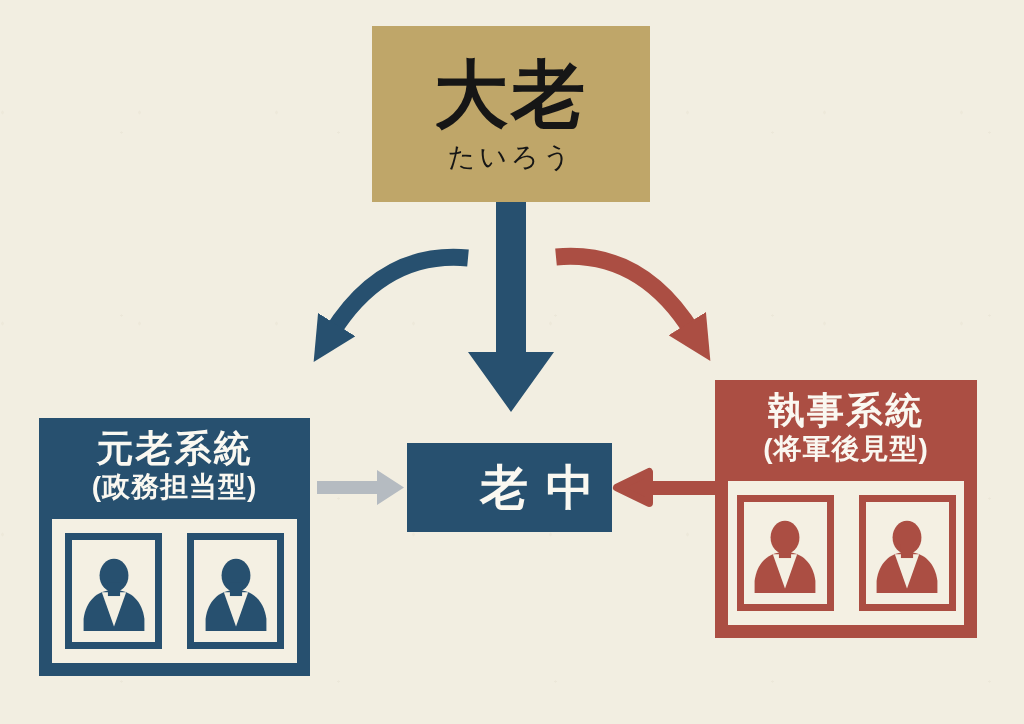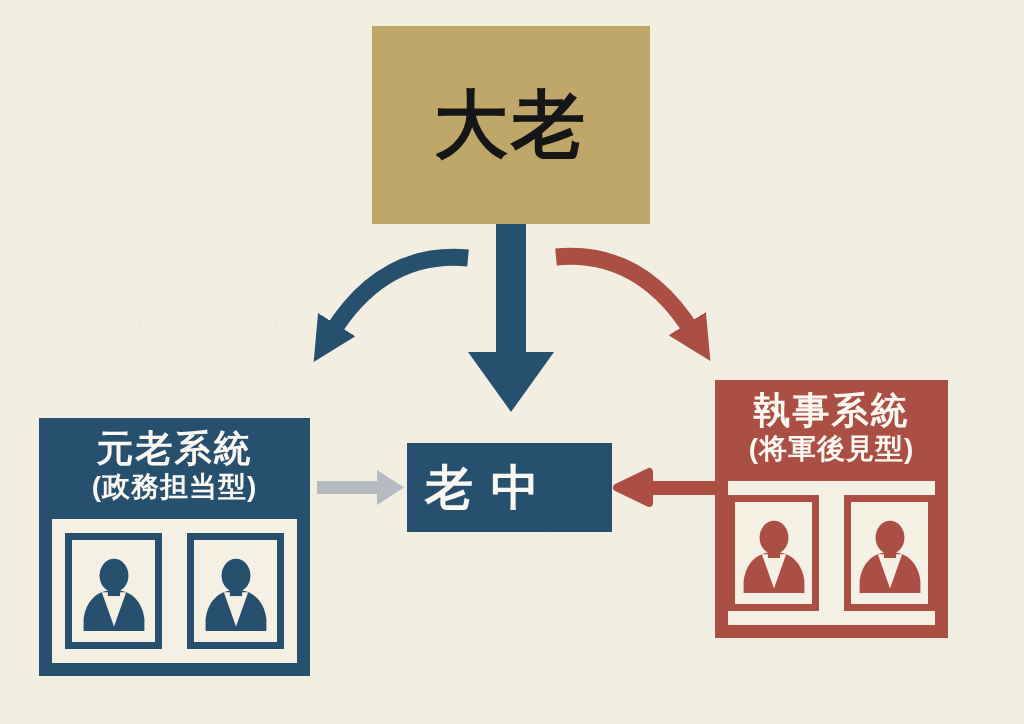--- a/index.html
+++ b/index.html
@@ -23,44 +23,44 @@
   .f-blue{fill:var(--blue);}
   .f-red{fill:var(--red);}
   .f-gray{fill:var(--gray);}
   .s-blue{stroke:var(--blue);}
   .s-red{stroke:var(--red);}
 
   .box{position:absolute;z-index:2;box-sizing:border-box;}
 
   
   .tairo{
-    left:372px;top:26px;width:278px;height:198px;
+    left:372px;top:26px;width:278px;height:176px;
     background:var(--tan);
     display:flex;flex-direction:column;align-items:center;justify-content:center;
     gap:12px;color:var(--ink);
   }
   .tairo-title{font-size:74px;font-weight:900;line-height:1;letter-spacing:3px;}
   .tairo-reading{font-size:27px;font-weight:500;line-height:1;letter-spacing:4px;}
 
   
   .roju{
     left:407px;top:443px;width:205px;height:89px;
     background:var(--blue);
-    display:flex;align-items:center;justify-content:flex-start;
+    display:flex;align-items:center;justify-content:flex-end;
   }
   .roju-title{
     font-family:"Liberation Serif", serif;
     color:var(--white);font-size:48px;font-weight:600;line-height:1;
     letter-spacing:18px;padding-left:18px;
   }
 
   
   .side-box{top:380px;height:258px;color:var(--white);text-align:center;}
   .genro{left:39px;width:271px;background:var(--blue);margin-top:38px;}
-  .shitsuji{left:715px;width:233px;background:var(--red);}
+  .shitsuji{left:715px;width:262px;background:var(--red);}
   .side-title{margin-top:11px;font-size:37px;font-weight:800;line-height:1.1;letter-spacing:2px;}
   .side-subtitle{margin-top:2px;font-size:28px;font-weight:600;line-height:1.1;letter-spacing:1px;}
   .panel{
     position:absolute;left:13px;right:13px;top:101px;bottom:13px;
     background:var(--paper);
     display:flex;align-items:center;justify-content:center;gap:25px;
   }
   .portrait{
     width:83px;height:102px;
     border:7px solid currentColor;
@@ -106,20 +106,21 @@
     </g>
 
     <g>
       <rect class="f-red" x="642" y="481" width="73" height="14"></rect>
       <path class="f-red s-red" stroke-width="8" stroke-linejoin="round" d="M649 472 L649 503 L617 487.5 Z"></path>
     </g>
   </svg>
 
   <div class="box tairo">
     <div class="tairo-title">大老</div>
+    <div class="tairo-reading">たいろう</div>
   </div>
 
   <div class="box roju">
     <span class="roju-title">老中</span>
   </div>
 
   <div class="box side-box genro">
     <div class="side-title">元老系統</div>
     <div class="side-subtitle">(政務担当型)</div>
     <div class="panel">

